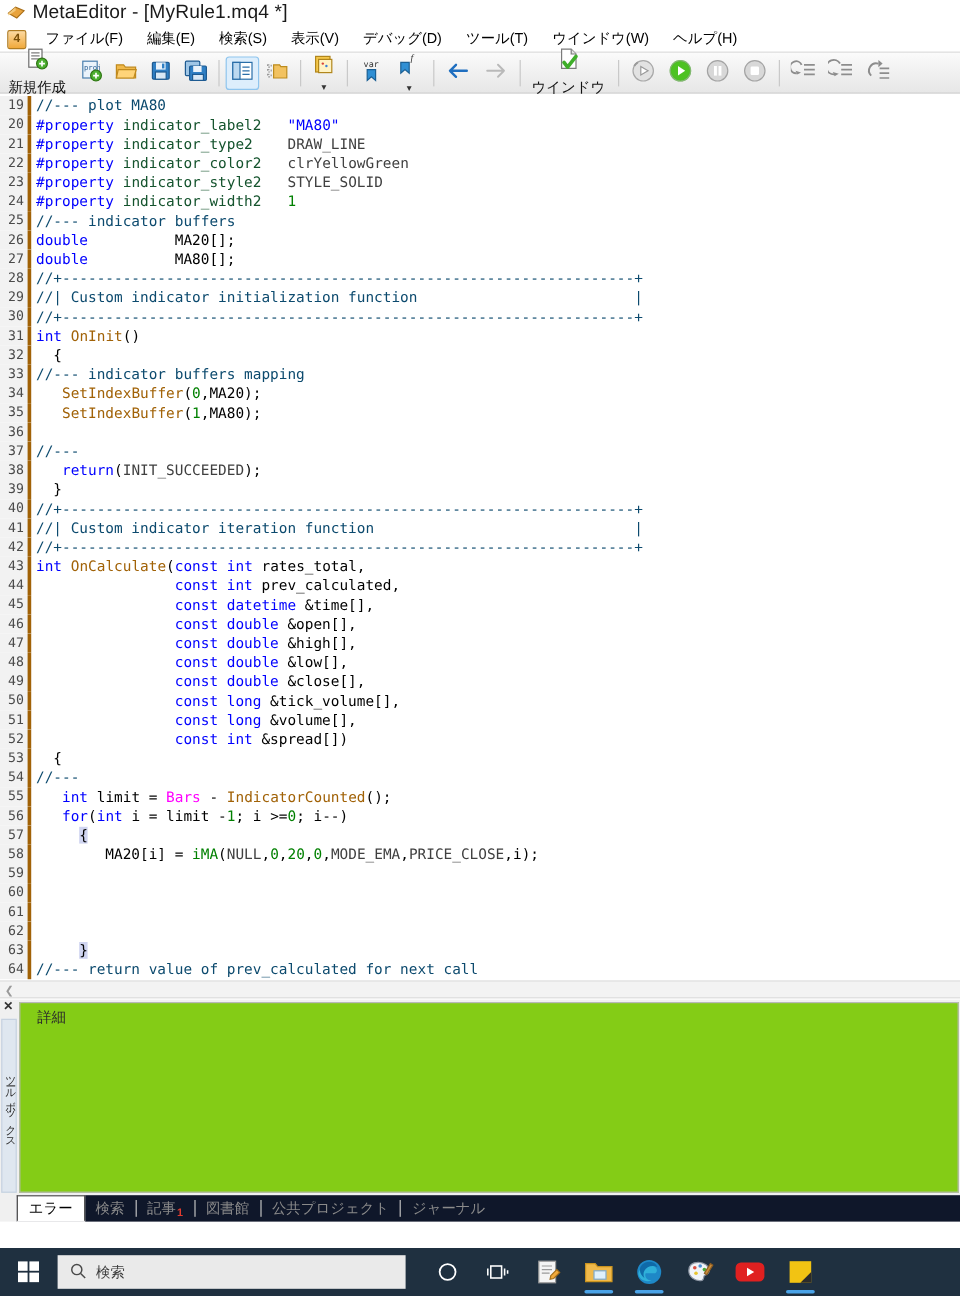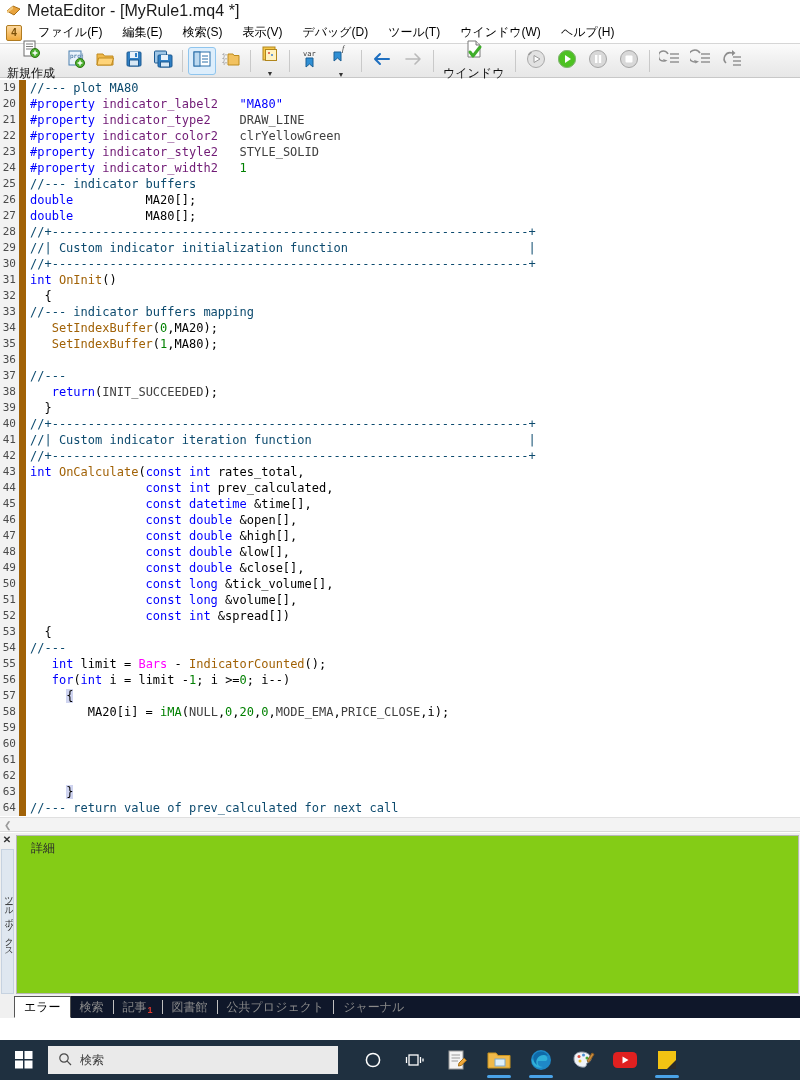--- a/index.html
+++ b/index.html
@@ -74,30 +74,30 @@
   .code-area {
     position: relative;
     font-family: "DejaVu Sans Mono", "Liberation Mono", monospace;
     font-size: 12px;
     line-height: 16px;
     white-space: pre;
   }
   .code-line { height: 16px; display: flex; }
   .lnum {
     width: 26px; min-width: 26px; text-align: right; padding-right: 3px;
-    color: #4a4a4a; background: #f2f2f2; border-right: 7px solid #a16207;
+    color: #4a4a4a; background: #f2f2f2; border-right: 3px solid #a16207;
     font-size: 11px; line-height: 16px;
   }
   .ltext { padding-left: 4px; line-height: 16px; color: #000; }
 
   
   .k   { color: #0000ff; }              
   .cm  { color: #0c4a6e; }              
   .pp  { color: #0000ff; }              
-  .pn  { color: #701a75; }              
+  .pn  { color: #14532d; }              
   .cst { color: #404040; }              
   .str { color: #0000ff; }              
   .num { color: #008000; }              
   .fn  { color: #a16207; }              
   .fng { color: #008000; }              
   .var { color: #ff00ff; }              
   .id  { color: #000000; }
   .brace-hl { background: #cfd4f0; }
 
   .hscroll-strip {

